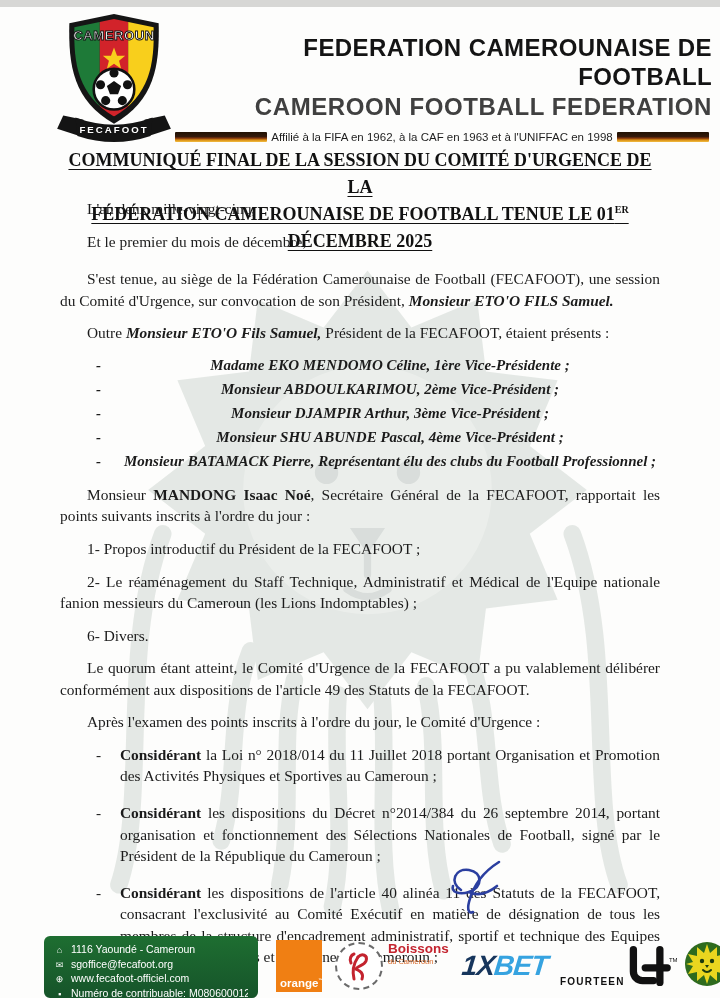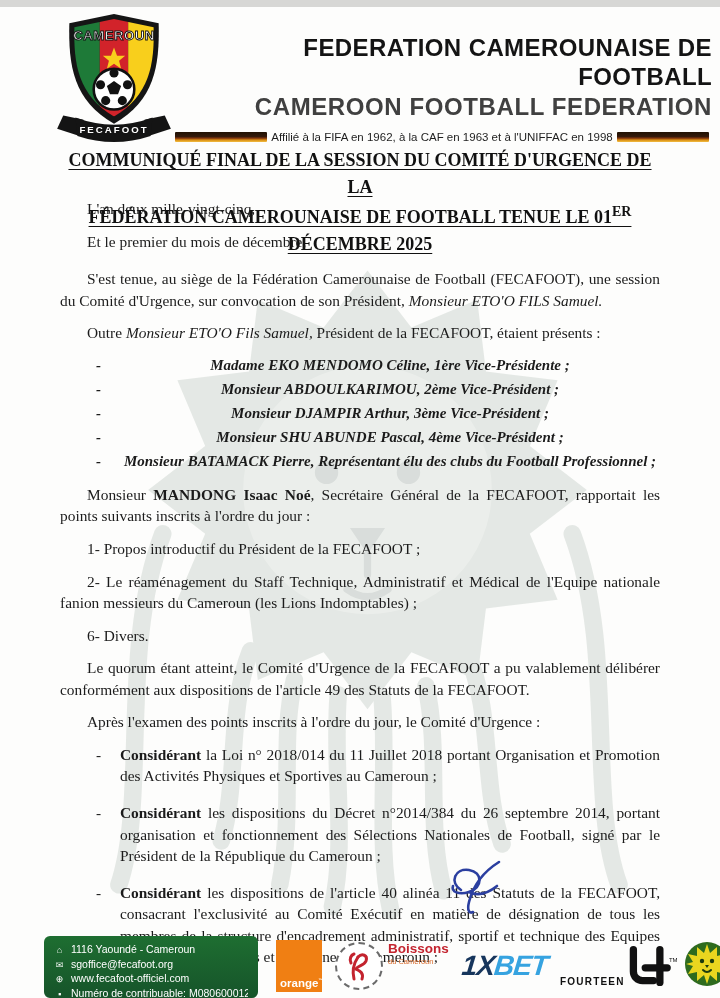--- a/index.html
+++ b/index.html
@@ -18,28 +18,28 @@
   .org2{font-size:24px;font-weight:bold;letter-spacing:.6px;color:#404040;line-height:1.25;}
   .affil-row{display:flex;align-items:center;justify-content:center;gap:4px;margin-top:9px;}
   .tricolor-bar{width:92px;height:10px;border-radius:1px;
      background:linear-gradient(to bottom,#201103 0%,#33190a 45%,#80330c 62%,#d98f14 80%,#f2bd43 100%);}
   .affil-text{font-size:11.5px;color:#1e1e1e;white-space:nowrap;}
 
   
   .doc-title{position:absolute;left:58px;top:147px;width:604px;text-align:center;
              font-size:18px;font-weight:bold;line-height:1.5;color:#111;margin:0;}
   .doc-title .u{text-decoration:underline;text-underline-offset:3px;}
-  .doc-title sup{font-size:14px;}
+  .doc-title sup{font-size:10px;}
 
   
   .body-text{position:absolute;left:60px;top:198px;width:600px;font-size:15.4px;line-height:1.4;
              text-align:justify;}
   .para{margin:0 0 11px 0;text-indent:27px;}
   .b{font-weight:bold;}
-  .bi{font-weight:normal;font-style:italic;}
+  .bi{font-weight:bold;font-style:italic;}
   ul.dash-list{list-style:none;margin:2px 0 12px 0;padding:0 0 0 60px;}
   ul.dash-list li{position:relative;margin-bottom:3px;}
   ul.dash-list li::before{content:"-";position:absolute;left:-24px;}
   ul.attendees{padding-left:60px;font-weight:bold;font-style:italic;font-size:15px;text-align:center;}
   ul.considerations li{margin-bottom:15px;text-align:justify;}
 
   
   .signature{position:absolute;left:438px;top:856px;width:88px;height:64px;}
 
   

